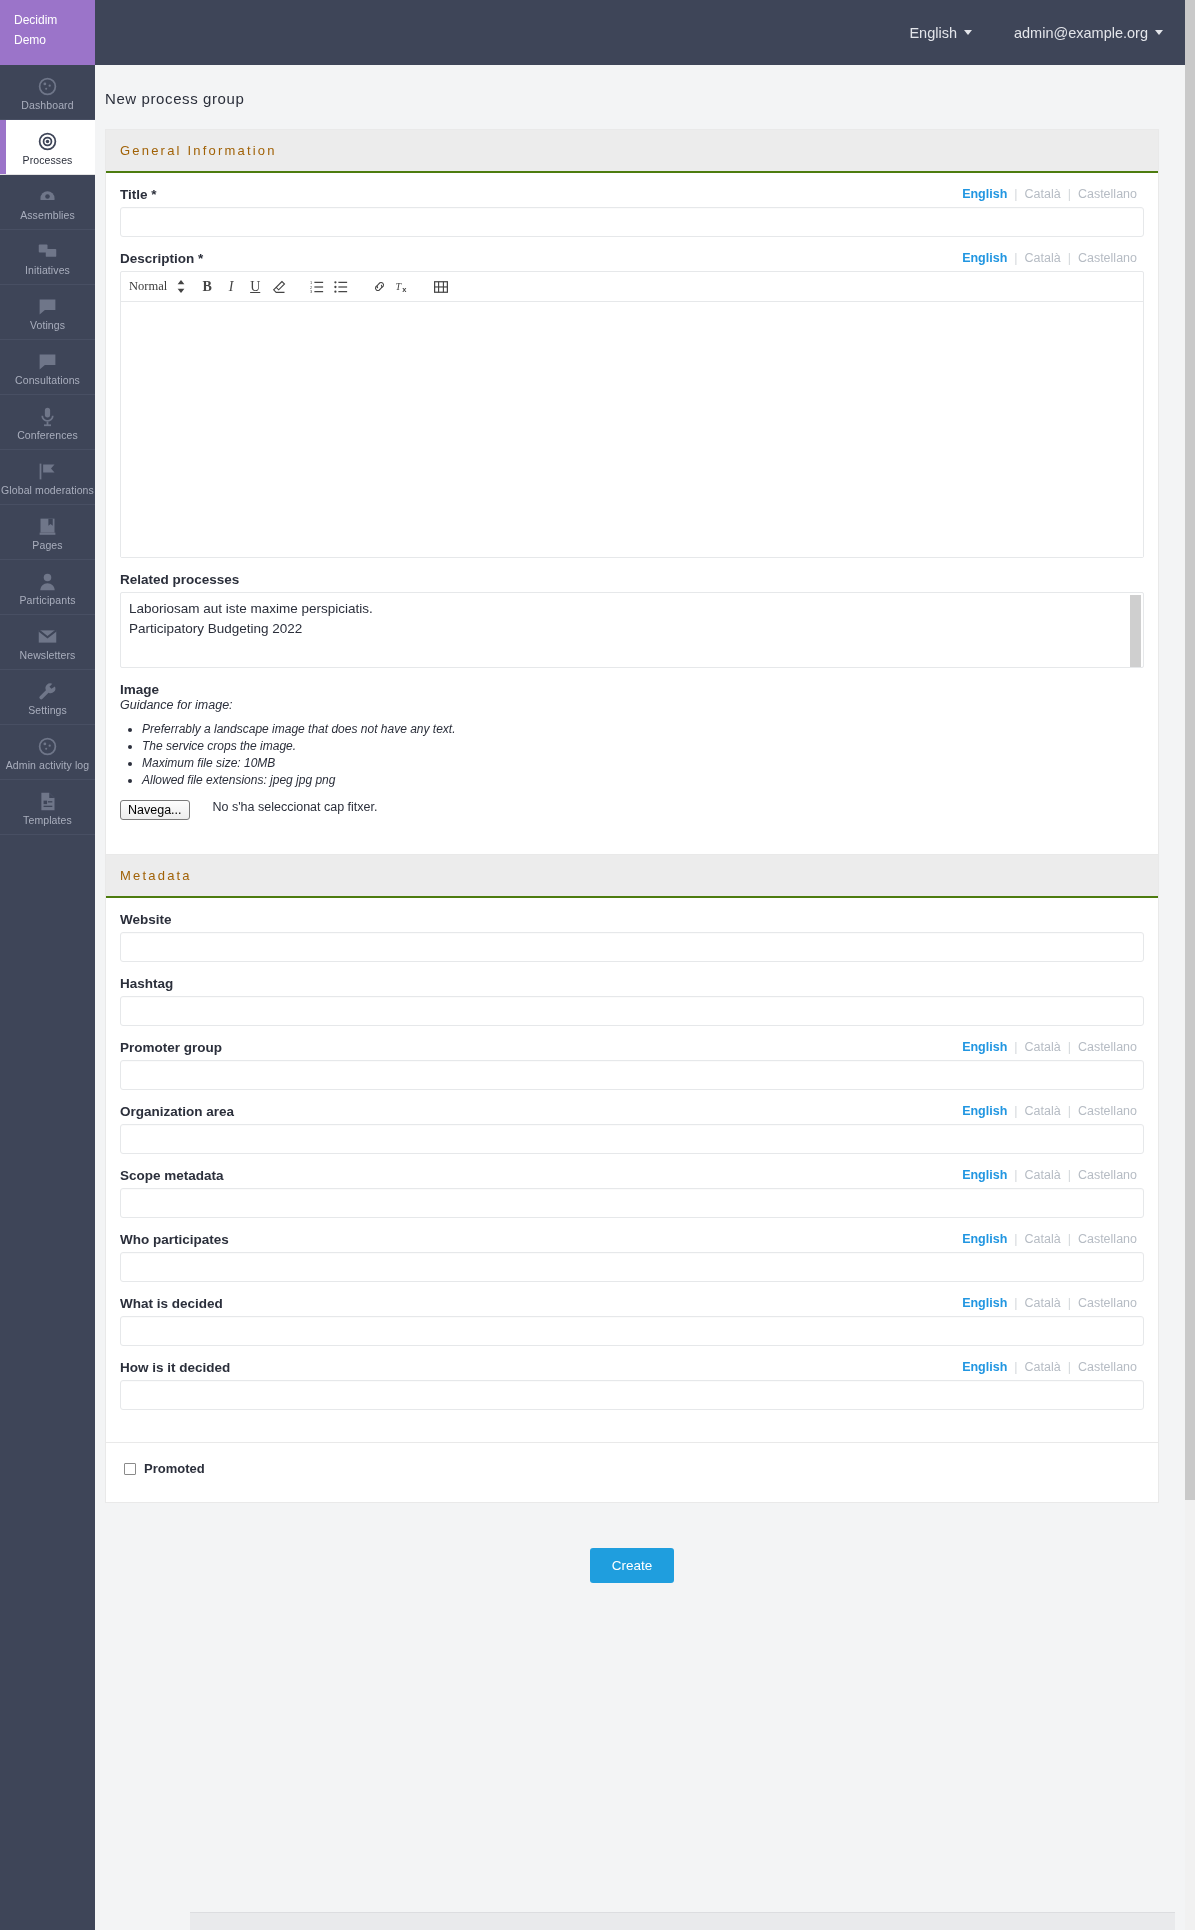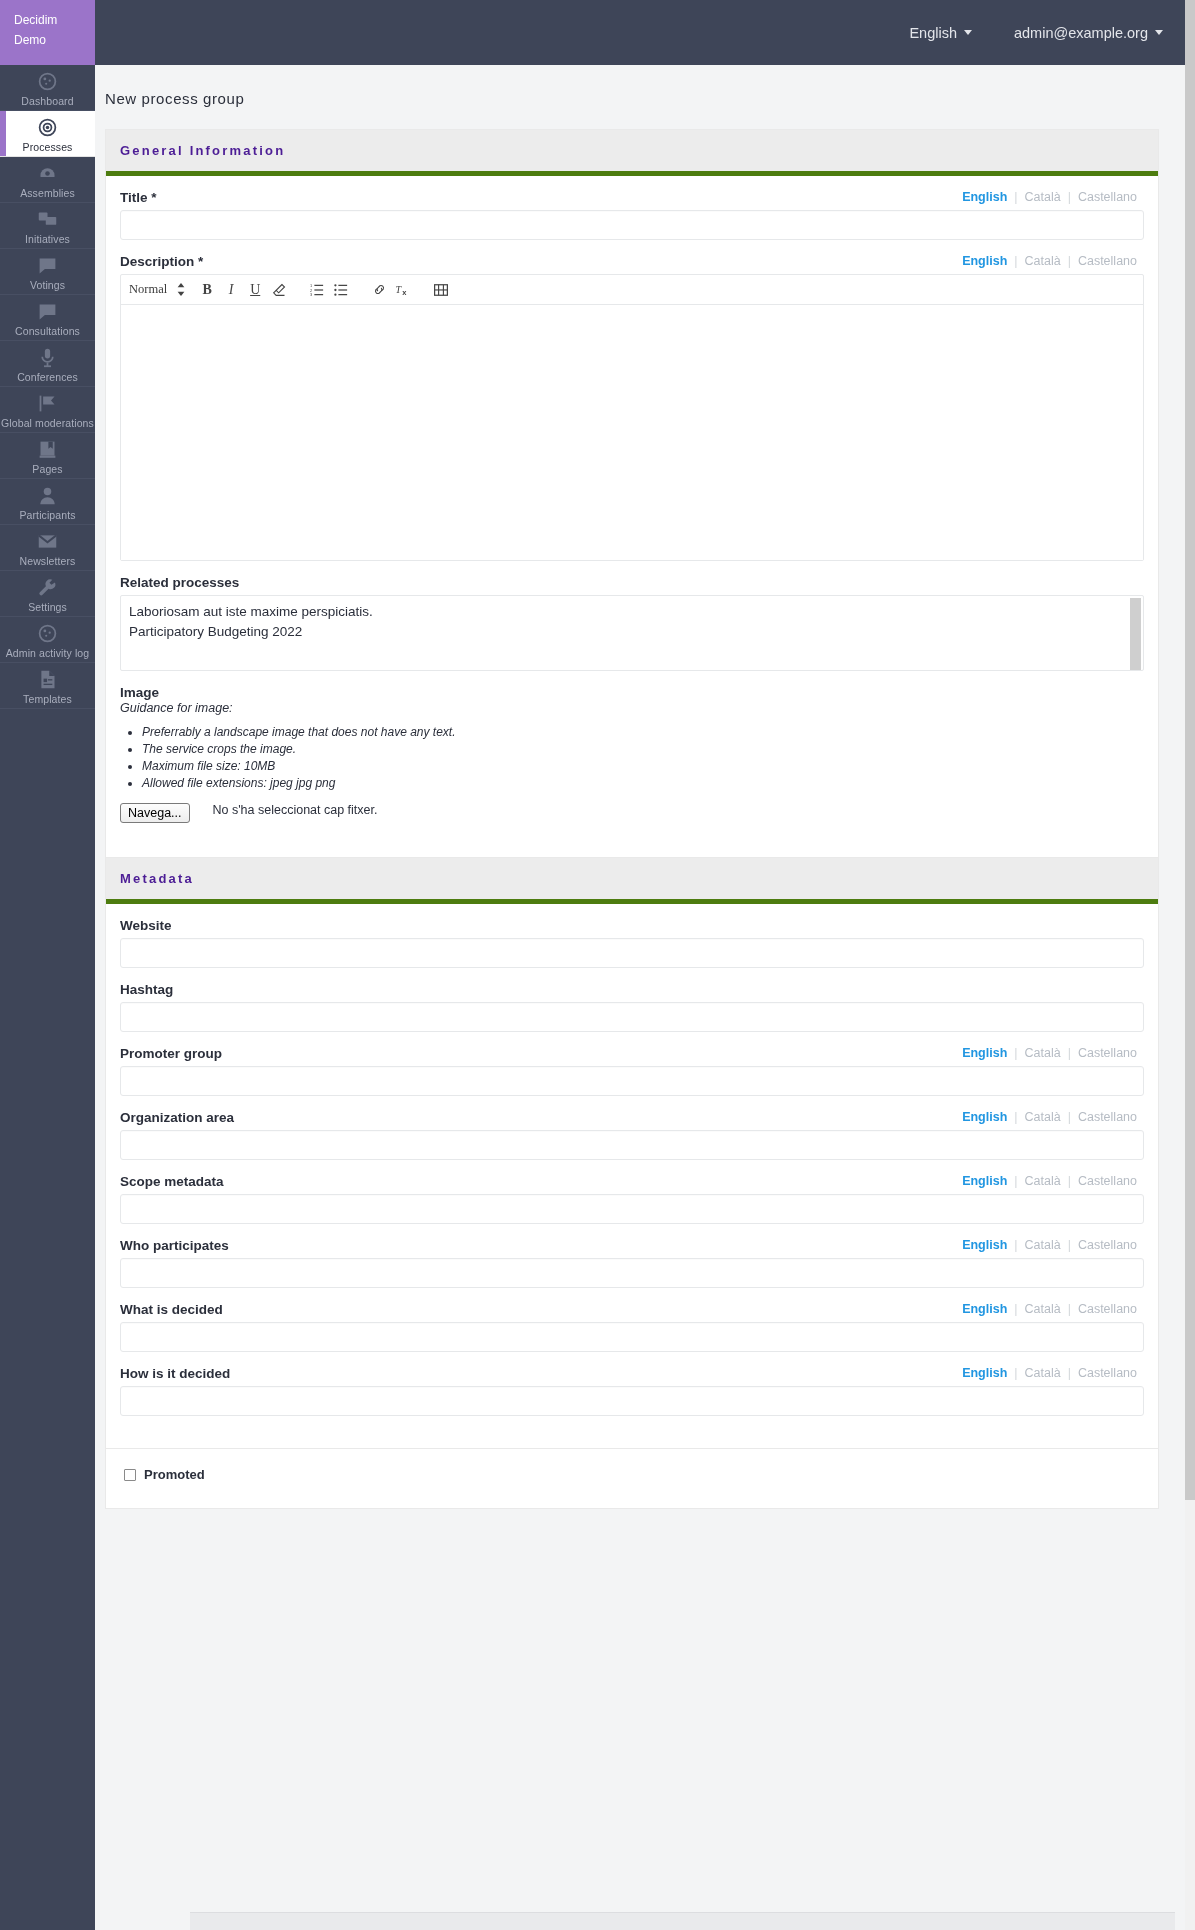--- a/index.html
+++ b/index.html
@@ -18,21 +18,21 @@
     background:#3e4558;
     display:flex; flex-direction:column;
   }
   #brand {
     background:#9b74c9; color:#fff;
     height:65px; padding:10px 14px 0 14px;
     font-size:12px; line-height:20px; font-weight:400;
   }
   .nav-item {
     position:relative;
-    height:46px;
+    height:55px;
     border-bottom:1px solid #484f63;
     display:flex; flex-direction:column;
     align-items:center; justify-content:center;
     color:#a9aebd; cursor:pointer;
     padding-top:2px;
   }
   .nav-item .ico { height:22px; display:flex; align-items:center; justify-content:center; }
   .nav-item .ico svg { fill:#6f7689; }
   .nav-label { font-size:10.5px; margin-top:2px; white-space:nowrap; letter-spacing:0.1px; }
   .nav-item.active {
@@ -67,23 +67,23 @@
     font-size:15px; color:#2b2f3b; font-weight:400;
     letter-spacing:0.6px;
     padding:25px 0 22px 10px;
   }
   .card {
     background:#fff; margin:0 26px 0 10px;
     border:1px solid #e9e9e9; border-bottom:none;
   }
   .card.last { border-bottom:1px solid #e9e9e9; }
   .card-head {
-    background:#ececec; border-bottom:5px solid #4d7c0f;
-    padding:13px 14px; font-size:13px; font-weight:700;
-    letter-spacing:2.2px; color:#4c1d95;
+    background:#ececec; border-bottom:2px solid #4d7c0f;
+    padding:13px 14px; font-size:13px; font-weight:400;
+    letter-spacing:2.2px; color:#a16207;
   }
   .card-body { padding:14px 14px 18px 14px; }
 
   .field { margin-bottom:14px; }
   .field-head { display:flex; align-items:flex-start; justify-content:space-between; margin-bottom:5px; }
   label.flabel { font-size:13.5px; font-weight:700; color:#2b2f3b; }
   .langs { font-size:12.5px; color:#b6bcc4; display:flex; align-items:center; }
   .langs span { padding:0 7px; }
   .langs span:first-child { padding-left:0; }
   .langs span.sel { color:#2196e1; font-weight:700; }
@@ -522,19 +522,22 @@
 
   <div class="card last">
     <div class="card-body" style="padding-bottom:20px;">
       <div class="checkrow">
         <span class="cbox"></span>
         <span class="cblabel">Promoted</span>
       </div>
     </div>
   </div>
 
+  <div class="footer">
+    <button class="btn-create">Create</button>
+  </div>
 
   <div id="bottombar"></div>
 </div>
 
 <div id="pagescroll">
   <div id="pagethumb"></div>
 </div>
 
 </body></html>

